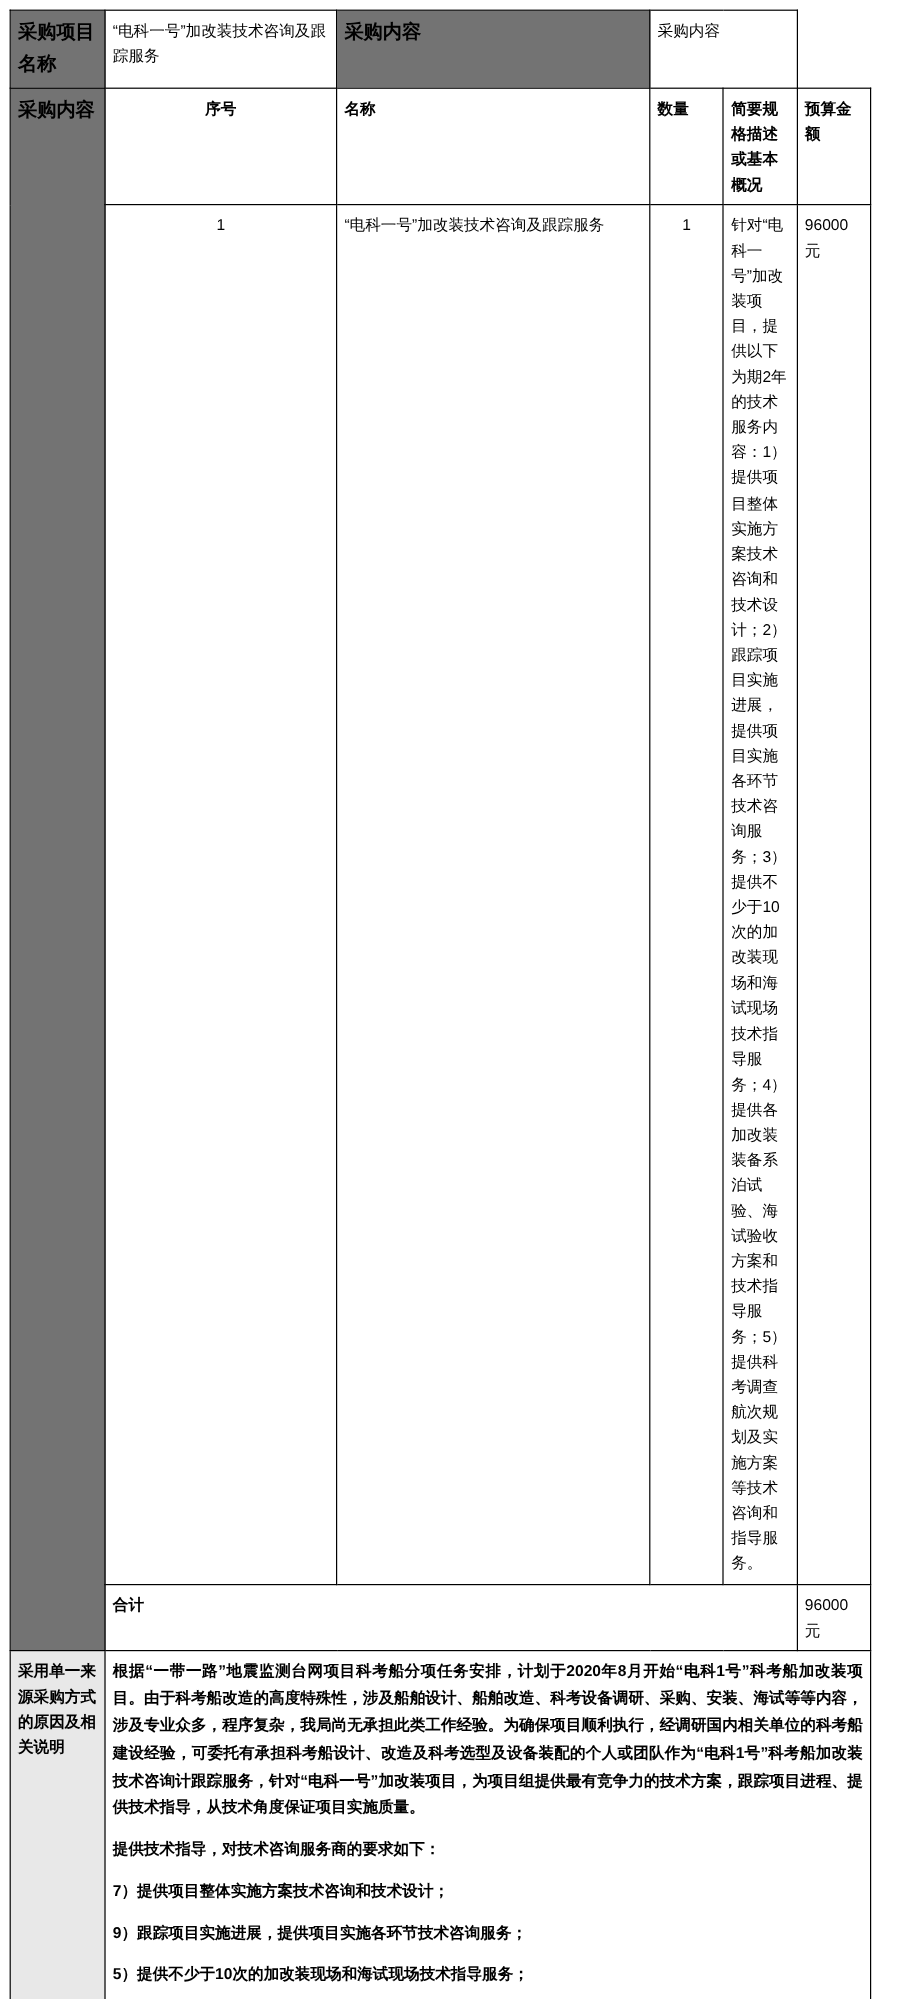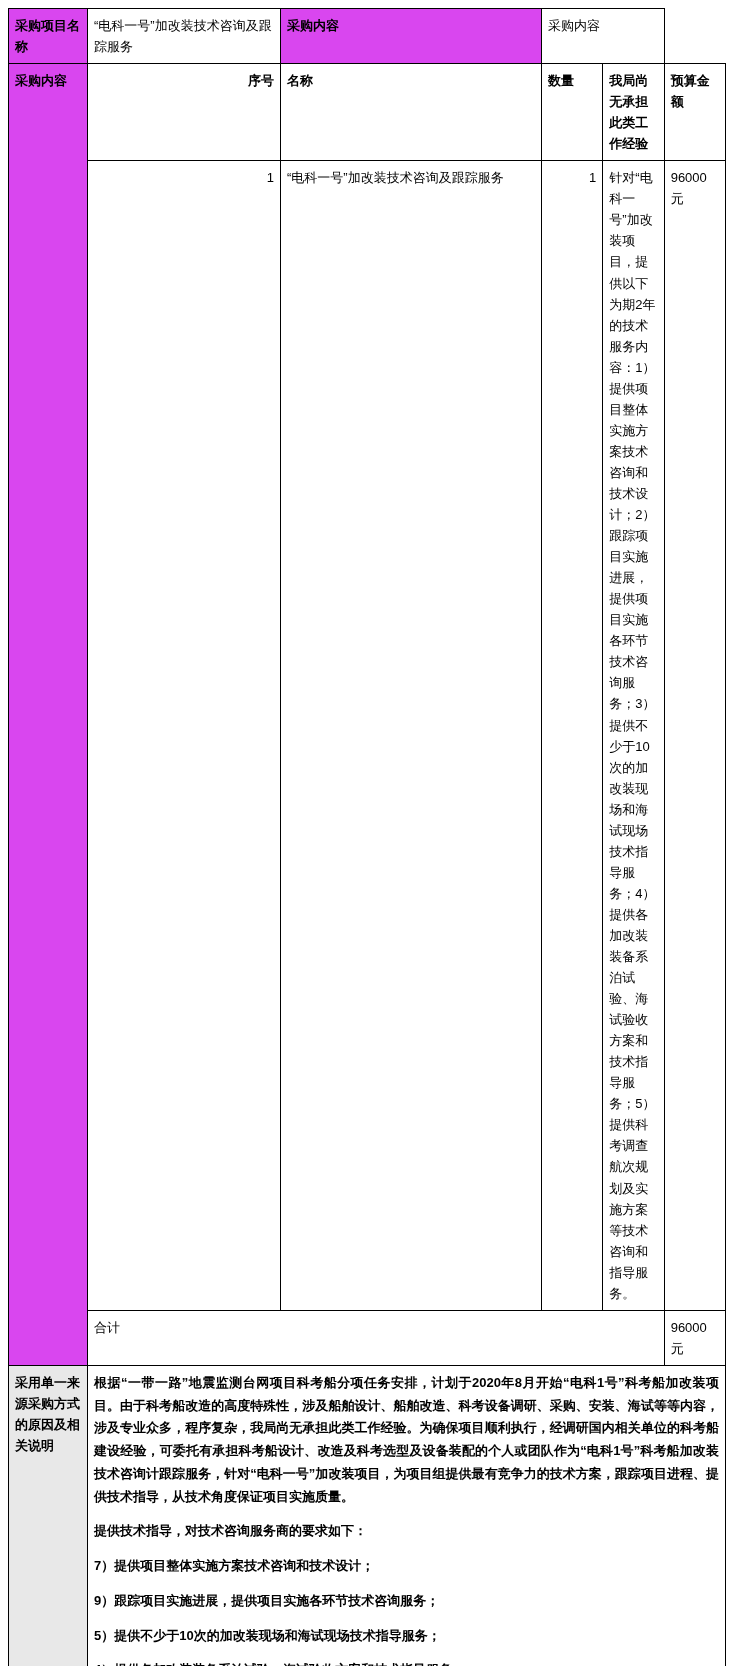--- a/index.html
+++ b/index.html
@@ -19,35 +19,35 @@
     border-collapse: collapse;
     table-layout: fixed;
   }
   table.doc td {
     border: 1px solid #000000;
     vertical-align: top;
     padding: 6px 6px;
     line-height: 1.62;
   }
   .lbl {
-    background: #d946ef;
+    background: #737373;
     font-weight: bold;
-    font-size: 13px;
+    font-size: 16px;
     vertical-align: middle;
     padding: 6px 5px;
   }
   .lbl-mid {
     background: #e8e8e8;
     font-weight: bold;
     vertical-align: middle;
     text-align: left;
   }
   .mid { vertical-align: middle; }
-  .center { text-align: right; }
-  .bold { font-weight: normal; }
+  .center { text-align: center; }
+  .bold { font-weight: bold; }
   .hdr-cell {
     font-weight: bold;
     vertical-align: middle;
   }
   p.para {
     margin: 0 0 12px 0;
     text-align: justify;
     line-height: 1.75;
     font-weight: bold;
   }
@@ -71,21 +71,21 @@
     <td class="mid" style="width:180px">“电科一号”加改装技术咨询及跟踪服务</td>
     <td class="lbl" style="width:248px">采购内容</td>
     <td class="mid" style="width:auto" colspan="2">采购内容</td>
   </tr>
 
   <tr>
     <td class="lbl" rowspan="3" style="width:66px">采购内容</td>
     <td class="hdr-cell center" style="width:46px">序号</td>
     <td class="hdr-cell" style="width:80px">名称</td>
     <td class="hdr-cell" style="width:44px">数量</td>
-    <td class="hdr-cell" style="width:auto">我局尚无承担此类工作经验</td>
+    <td class="hdr-cell" style="width:auto">简要规格描述或基本概况</td>
     <td class="hdr-cell" style="width:70px">预算金额</td>
   </tr>
 
   <tr>
     <td class="mid center">1</td>
     <td class="mid">“电科一号”加改装技术咨询及跟踪服务</td>
     <td class="mid center">1</td>
     <td class="item-cell">针对“电科一号”加改装项目，提供以下为期2年的技术服务内容：1）提供项目整体实施方案技术咨询和技术设计；2）跟踪项目实施进展，提供项目实施各环节技术咨询服务；3）提供不少于10次的加改装现场和海试现场技术指导服务；4）提供各加改装装备系泊试验、海试验收方案和技术指导服务；5）提供科考调查航次规划及实施方案等技术咨询和指导服务。</td>
     <td class="mid">96000元</td>
   </tr>

